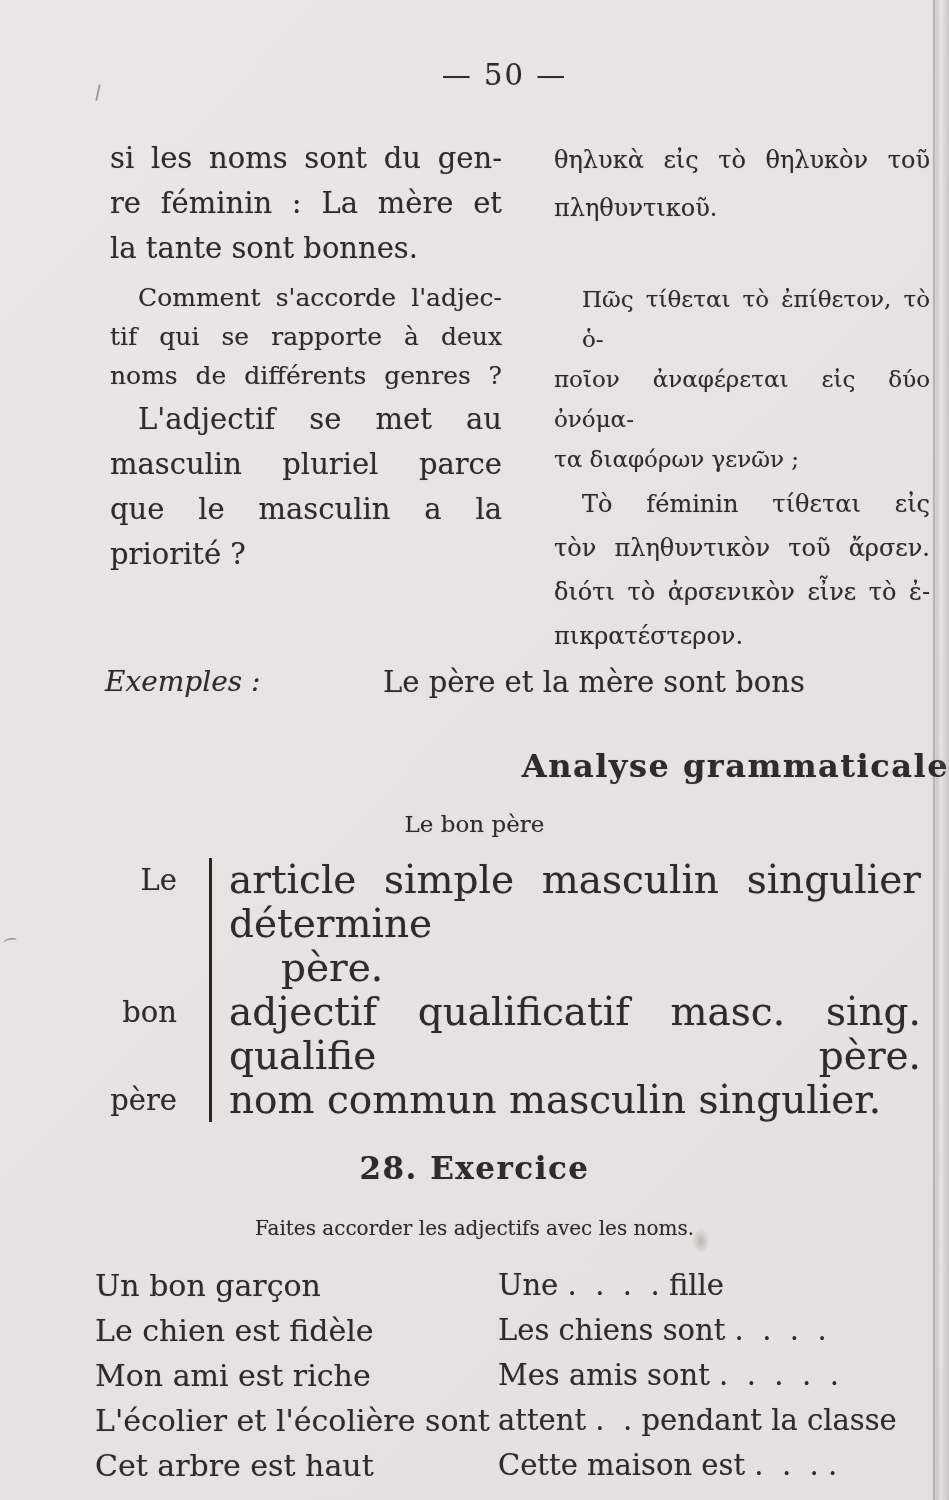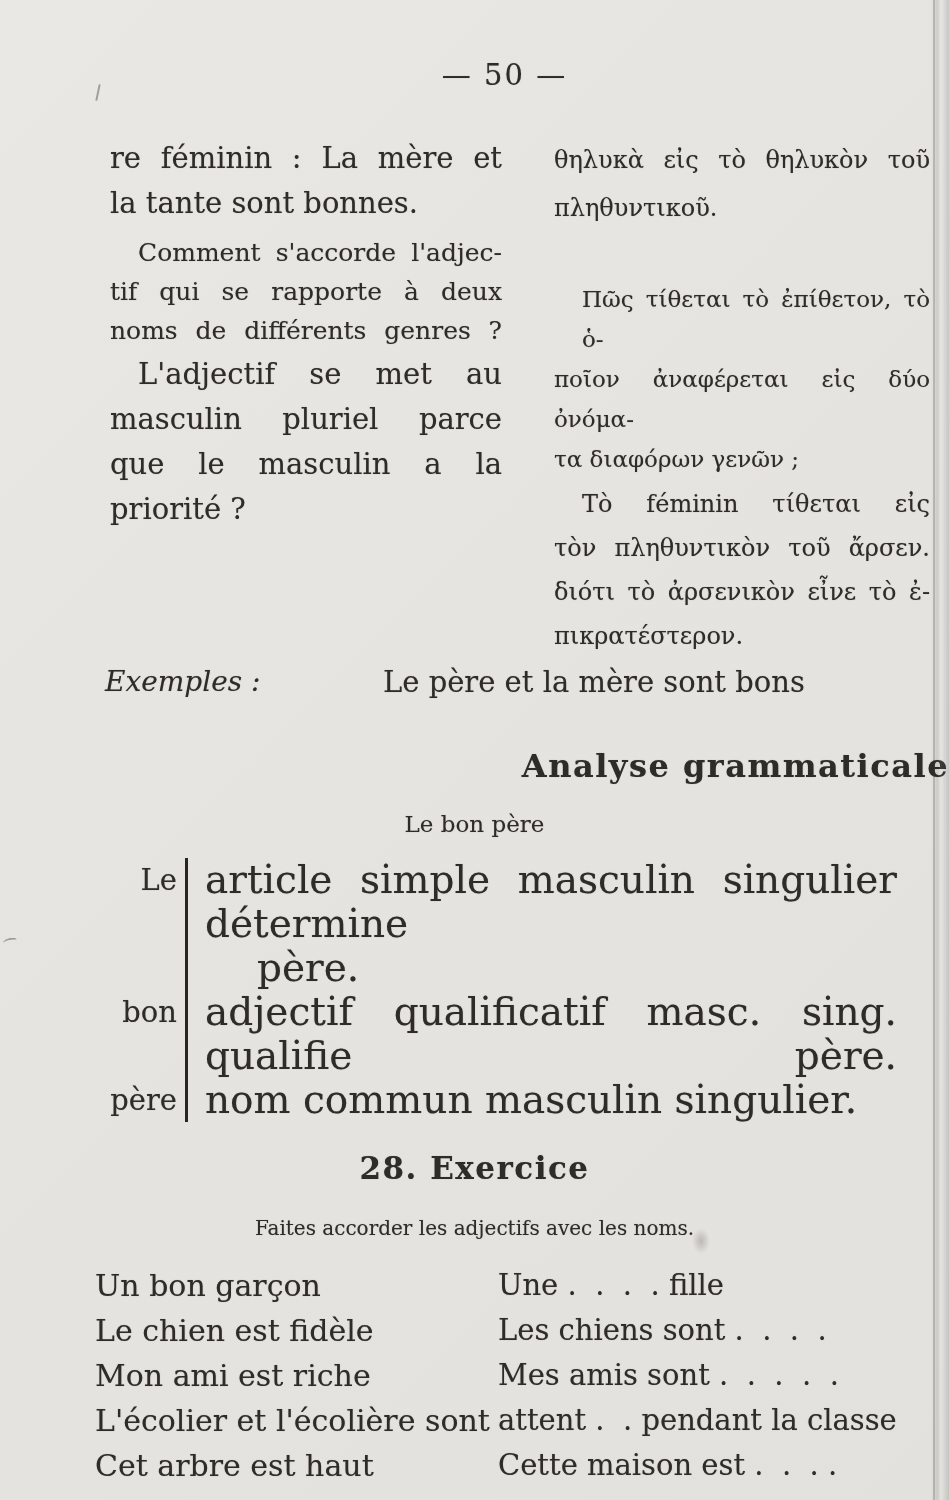--- a/index.html
+++ b/index.html
@@ -48,21 +48,21 @@
   .h-analysis {
     margin-top: 42px;
     text-align: right;
     font-size: 32px;
     font-weight: 700;
     letter-spacing: 1.5px;
     line-height: 40px;
   }
   .subtitle { margin-top: 24px; text-align: center; font-size: 23px; line-height: 28px; }
   .analysis { margin-top: 20px; margin-left: 72px; }
-  .arow { display: flex; align-items: stretch; }
+  .arow { display: flex; align-items: stretch; gap: 24px; }
   .aword {
     width: 113px;
     text-align: right;
     padding-right: 8px;
     font-size: 29px;
     line-height: 44px;
   }
   .adesc {
     width: 712px;
     border-left: 3px solid #28261f;
@@ -115,20 +115,21 @@
 </head>
 <body>
 
 <div class="page">
 
   <div class="pageno">— 50 —</div>
 
   <div class="cols">
     <div class="col-fr">
       <div class="fr-p1">
+        <span class="line jl">si les noms sont du gen-</span>
         <span class="line jl">re féminin :  La mère et</span>
         <span class="line">la tante sont bonnes.</span>
       </div>
       <div class="fr-p2">
         <span class="line jl ind">Comment s'accorde l'adjec-</span>
         <span class="line jl">tif qui se rapporte à deux</span>
         <span class="line jl">noms de différents genres ?</span>
       </div>
       <div class="fr-p3">
         <span class="line jl ind">L'adjectif se met au</span>

